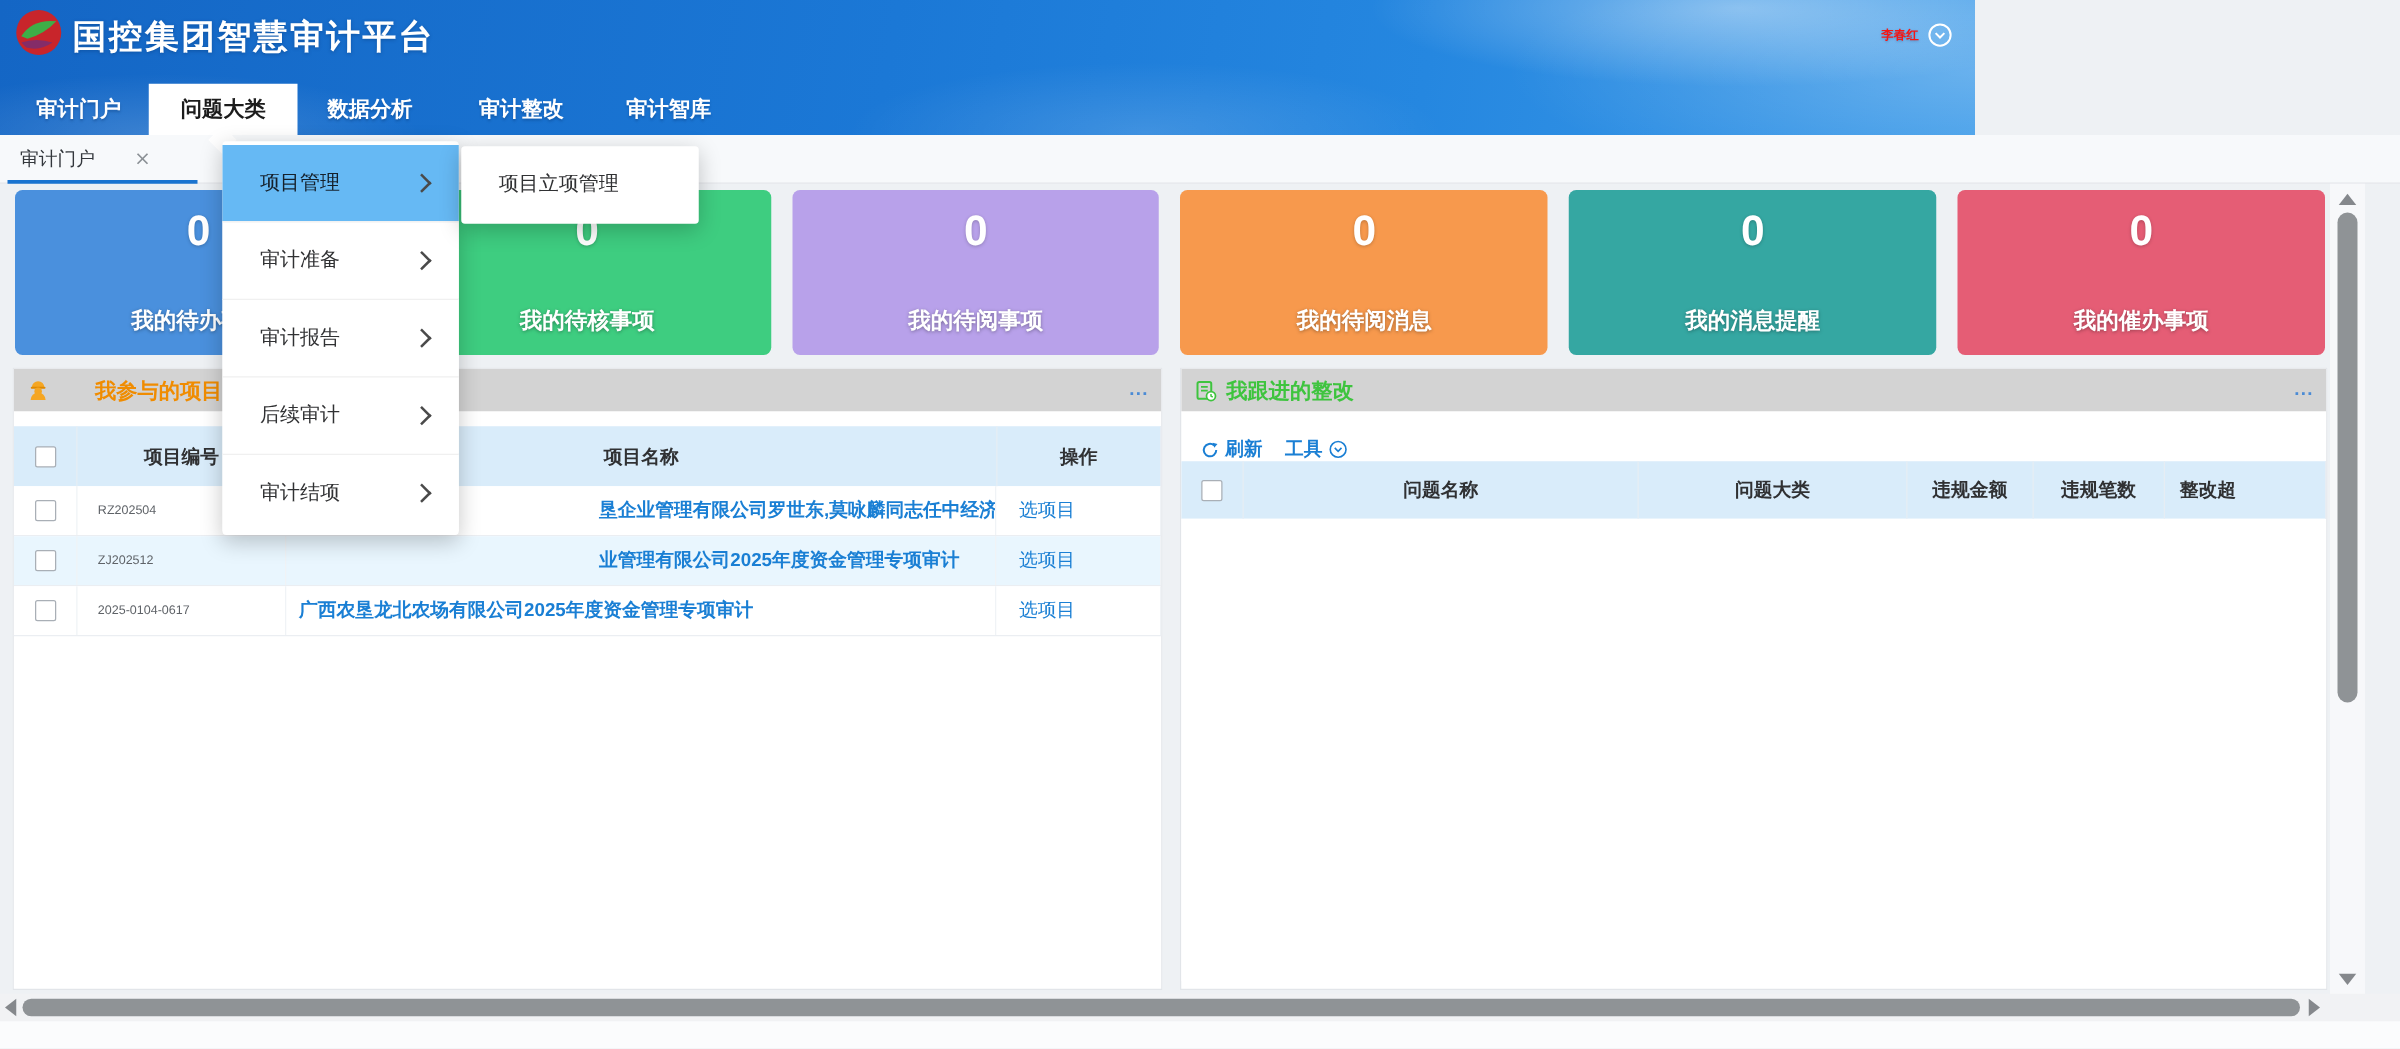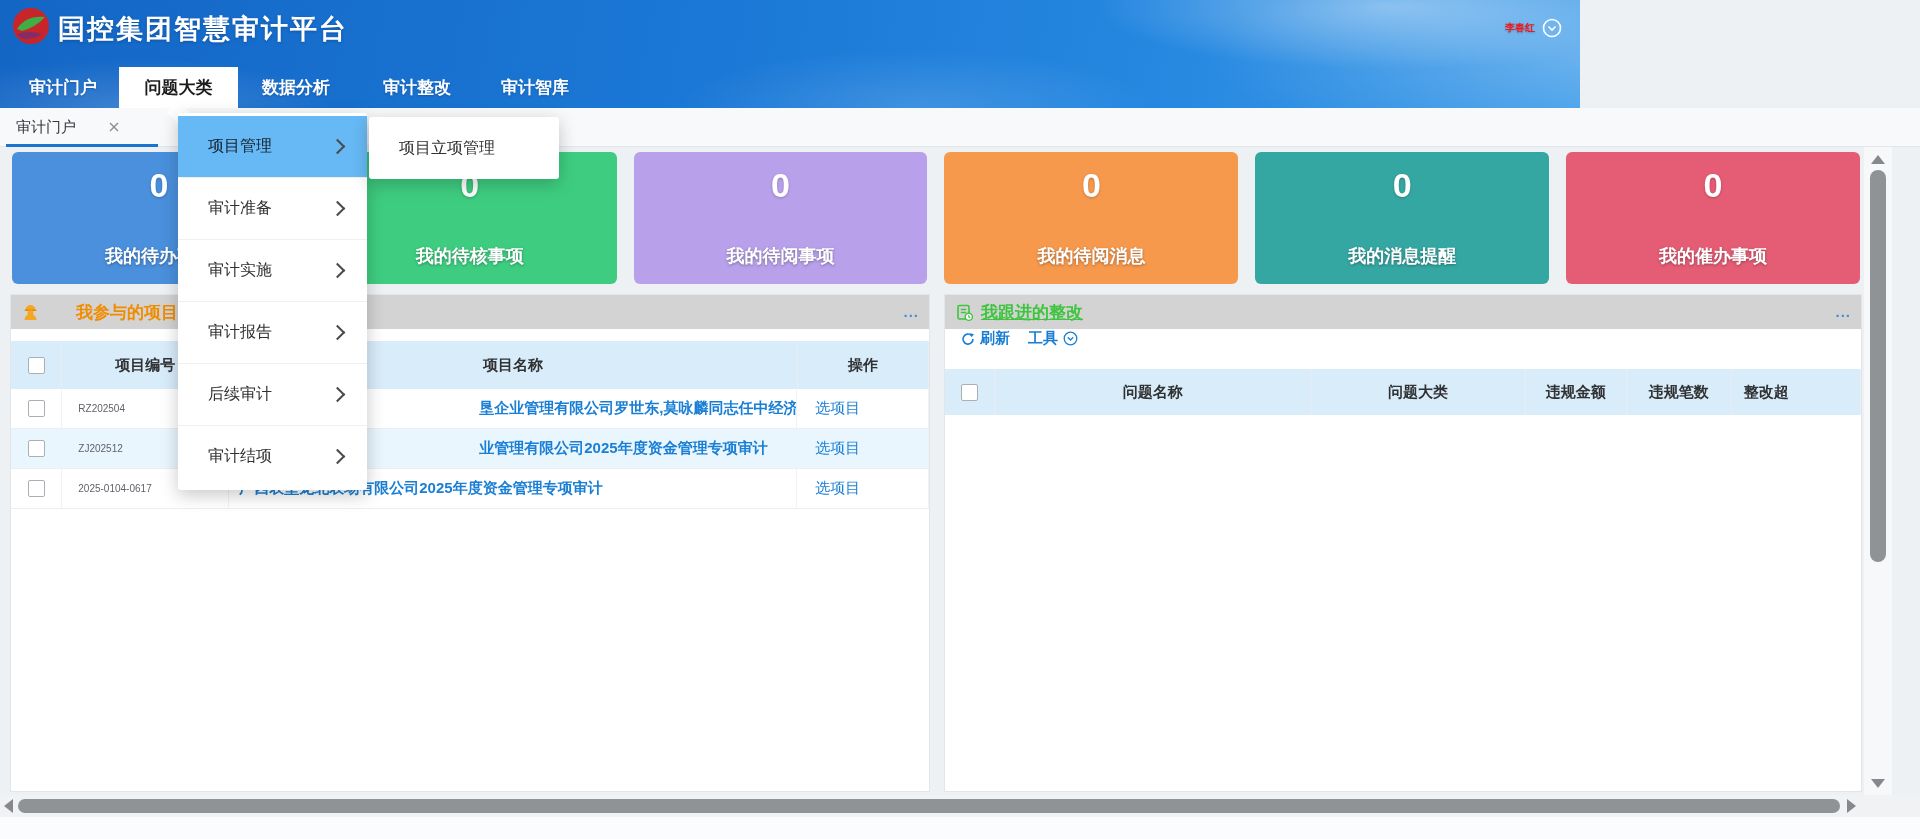--- a/index.html
+++ b/index.html
@@ -53,21 +53,21 @@
   .row .cell{display:flex;align-items:center;height:100%;box-sizing:border-box;border-right:1px solid #f0f3f6;}
   .c-cbx{width:55px;justify-content:center;}
   .c-code{width:178px;padding-left:16px;color:#5f6368;font-size:10px;}
   .c-name{width:609px;padding-left:10px;overflow:hidden;white-space:nowrap;}
   .c-act{width:140px;padding-left:18px;}
   .link{color:#1a7fd4;font-weight:bold;cursor:pointer;white-space:nowrap;}
   .act-link{color:#1a7fd4;cursor:pointer;}
   .indent{padding-left:240px;}
   .cbx{width:15px;height:15px;border:1px solid #a9afb6;border-radius:2px;background:#fff;cursor:pointer;}
 
-  .toolbar{height:40px;display:flex;align-items:flex-start;gap:18px;padding-left:16px;}
+  .toolbar{height:40px;display:flex;align-items:flex-end;gap:18px;padding-left:16px;}
   .toolbtn{display:flex;align-items:center;gap:5px;color:#1a7fd4;font-size:15px;font-weight:bold;cursor:pointer;}
   .r-cbx{width:55px;}.r-name{width:345px;}.r-cat{width:235px;}.r-amt{width:110px;}.r-cnt{width:115px;}
   .r-over{width:140px;justify-content:flex-start !important;padding-left:12px;}
 
   
   .menu{left:178px;top:113px;width:189px;background:#fff;border-radius:3px;box-shadow:0 5px 18px rgba(0,0,0,.22);
     padding:3px 0;z-index:60;}
   .menu-item{height:61px;display:flex;align-items:center;justify-content:space-between;padding-left:30px;
     font-size:16px;color:#303133;cursor:pointer;background:#fff;}
   .menu-item + .menu-item{border-top:1px solid #f0f0f0;}
@@ -234,21 +234,21 @@
     <div class="panel-hd">
       <span style="display:flex;">
         <svg width="19" height="19" viewBox="0 0 19 19">
           <rect x="3" y="2.5" width="11" height="13.5" rx="1.5" fill="none" stroke="#3ec43e" stroke-width="1.6"></rect>
           <line x1="5.8" y1="6.5" x2="11.2" y2="6.5" stroke="#3ec43e" stroke-width="1.4"></line>
           <line x1="5.8" y1="9.5" x2="11.2" y2="9.5" stroke="#3ec43e" stroke-width="1.4"></line>
           <circle cx="13.8" cy="13.8" r="3.6" fill="#fff" stroke="#3ec43e" stroke-width="1.4"></circle>
           <polyline points="13.8,12.2 13.8,13.9 15.2,14.6" fill="none" stroke="#3ec43e" stroke-width="1.2"></polyline>
         </svg>
       </span>
-      <span class="panel-title" style="color: rgb(62, 196, 62); text-decoration: underline;">我跟进的整改</span>
+      <span class="panel-title" style="color: rgb(62, 196, 62);">我跟进的整改</span>
       <span class="panel-more">...</span>
     </div>
     <div class="toolbar">
       <span class="toolbtn">
         <span style="display:flex;">
           <svg width="14" height="14" viewBox="0 0 14 14">
             <path d="M12 7 a5 5 0 1 1 -1.7 -3.7" fill="none" stroke="#1a7fd4" stroke-width="1.6"></path>
             <polygon points="9.2,1.2 13,2.2 10.4,5.2" fill="#1a7fd4"></polygon>
           </svg>
         </span>
@@ -281,24 +281,20 @@
   <div class="abs menu">
     <div class="menu-item hl">
       <span>项目管理</span>
       <span class="chev"></span>
     </div>
     <div class="menu-item">
       <span>审计准备</span>
       <span class="chev"></span>
     </div>
     <div class="menu-item">
-      <span>审计实施</span>
-      <span class="chev"></span>
-    </div>
-    <div class="menu-item">
       <span>审计报告</span>
       <span class="chev"></span>
     </div>
     <div class="menu-item">
       <span>后续审计</span>
       <span class="chev"></span>
     </div>
     <div class="menu-item">
       <span>审计结项</span>
       <span class="chev"></span>

